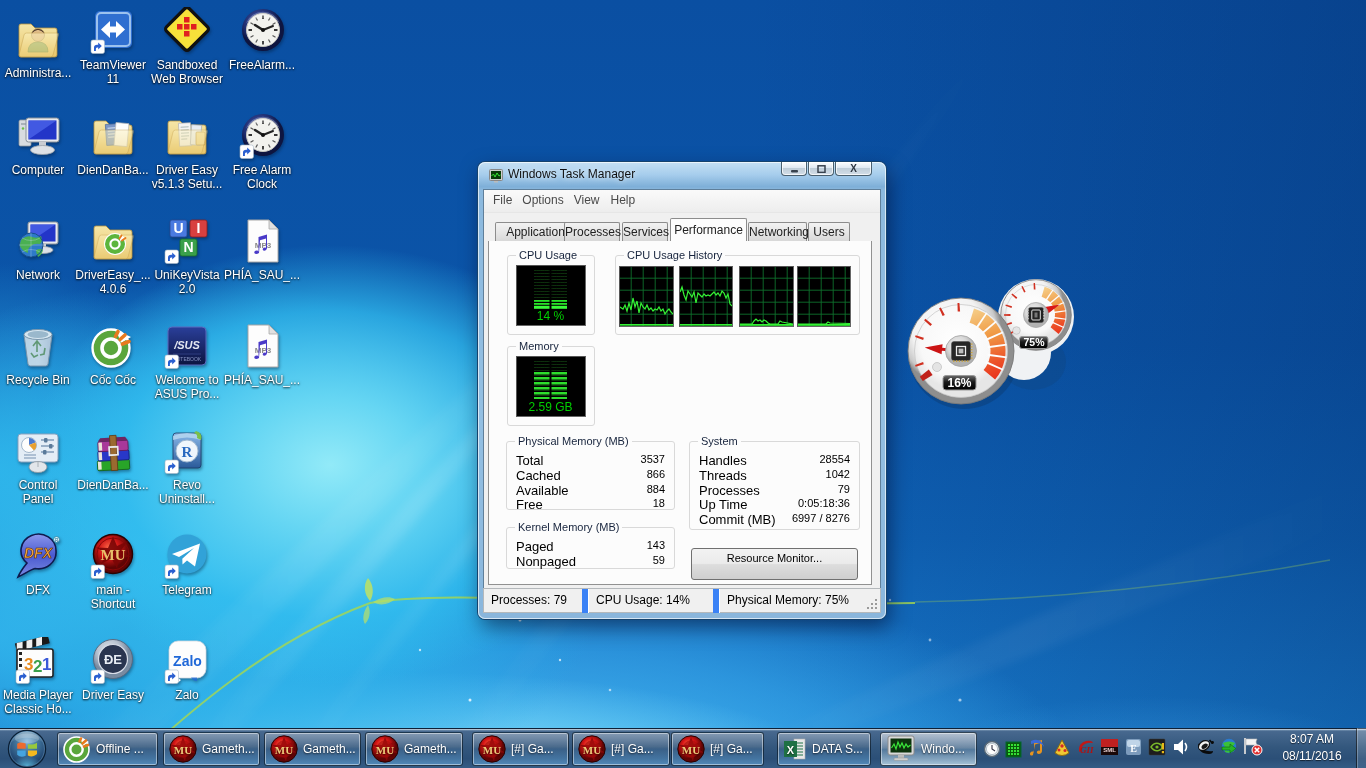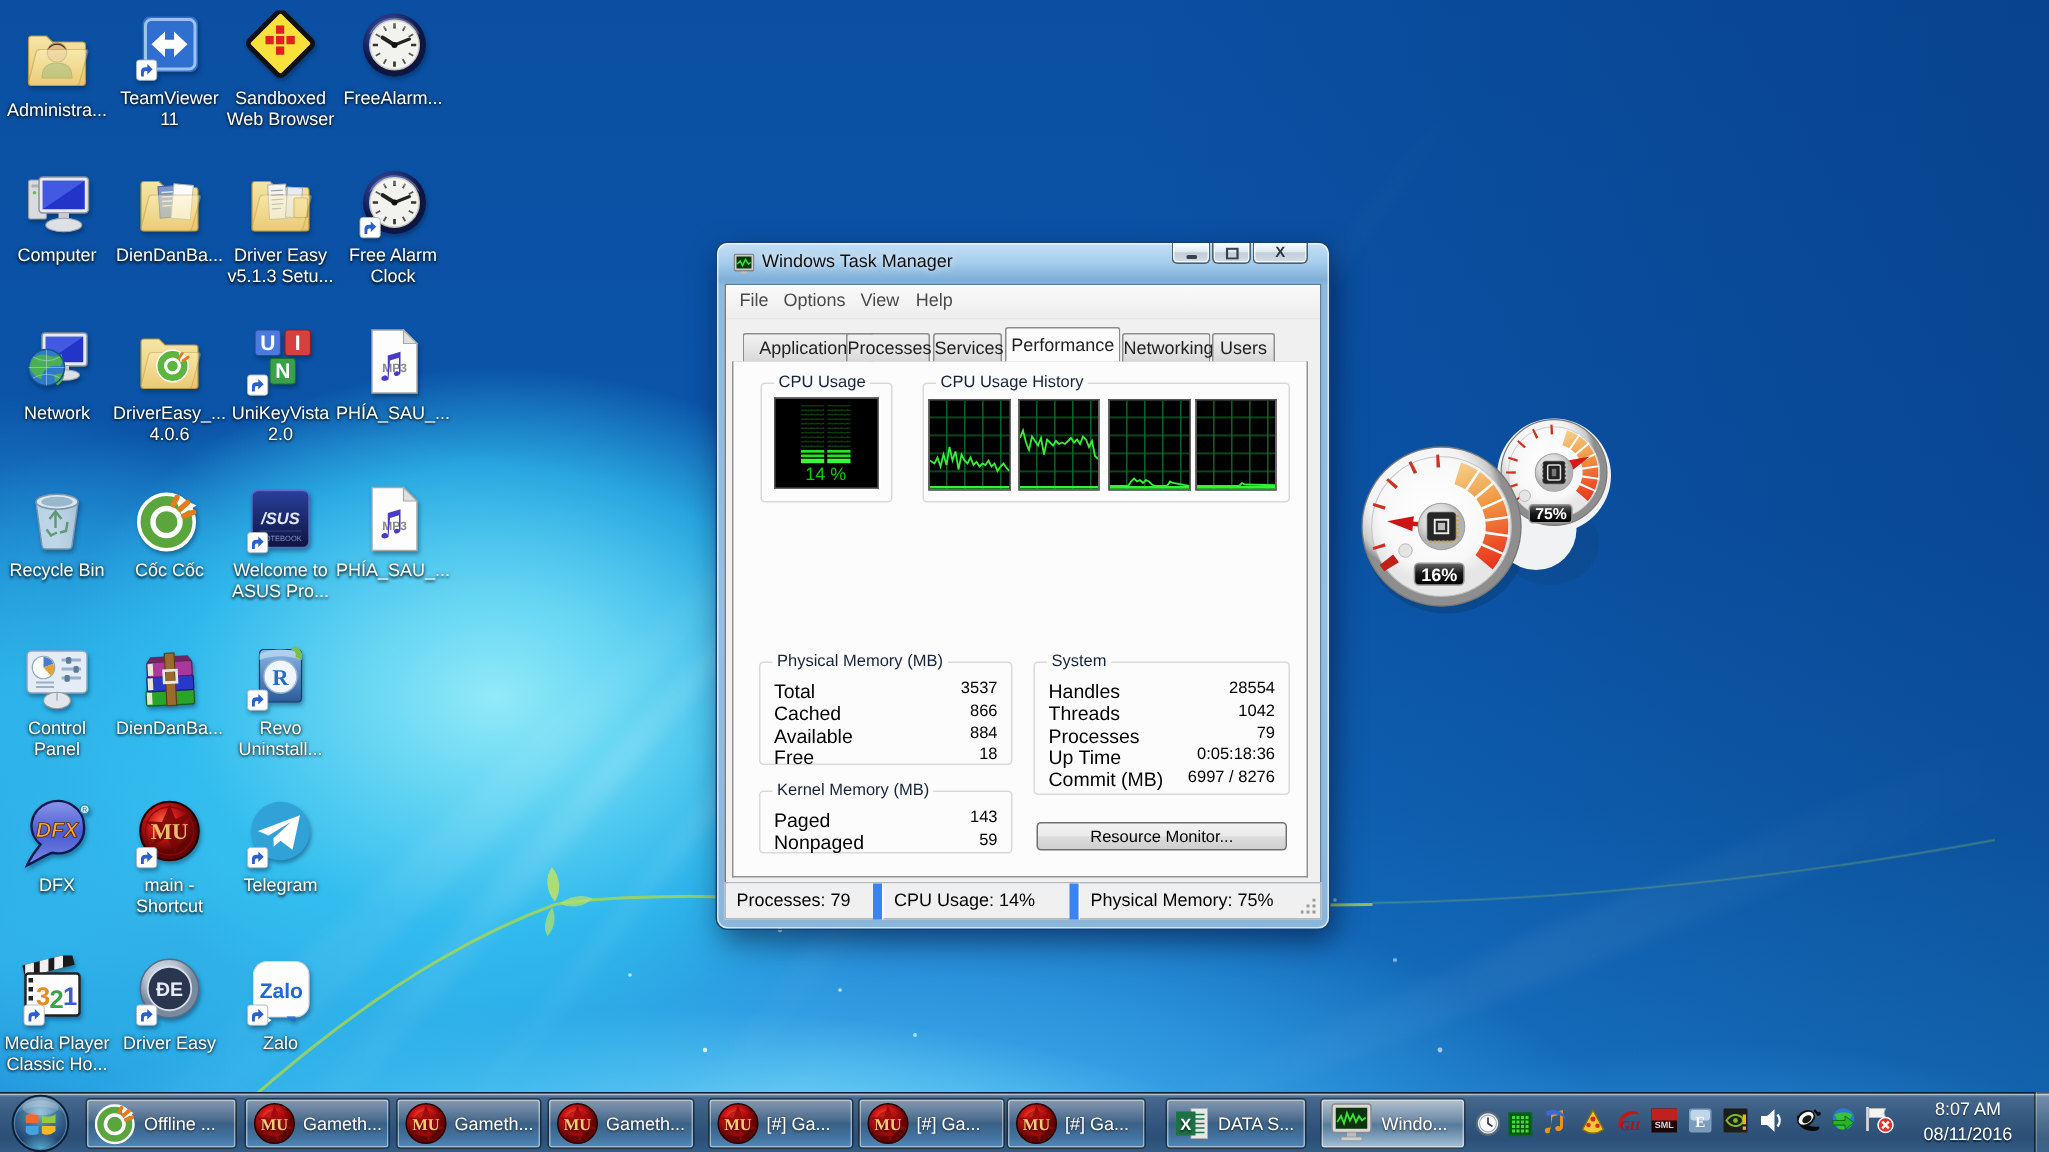--- a/index.html
+++ b/index.html
@@ -608,20 +608,30 @@
 <rect x="0" y="0" width="53" height="59" fill="url(#grid)"></rect>
 <path d="M0,57 L12,57 L14,54 L16,52 L18,54 L20,53 L22,55 L24,53 L26,54 L28,56 L30,57 L38,57 L40,54 L42,55 L53,57" stroke="#35f135" stroke-width="1.2" fill="none"></path>
             <rect x="0" y="57" width="53" height="1.8" fill="#35f135"></rect>
 </svg></div>
     <div class="blackbox" style="left:181px;top:10px;width:54px;height:61px"><svg width="52" height="59" viewBox="0 0 52 59">
 <rect x="0" y="0" width="52" height="59" fill="url(#grid)"></rect>
 <path d="M0,57 L28,57 L30,55 L32,56 L52,56.5" stroke="#35f135" stroke-width="1.2" fill="none"></path>
             <rect x="0" y="57" width="52" height="1.8" fill="#35f135"></rect>
 </svg></div>
   </div>
+  <div class="grp" style="left:23px;top:156px;width:88px;height:80px">
+        <div class="gl">Memory</div>
+    <div class="blackbox" style="left:8px;top:9px;width:70px;height:61px"><svg width="68" height="59" viewBox="0 0 68 59">
+<rect x="17" y="4" width="15.5" height="10" fill="url(#dith)"></rect>
+<rect x="34.5" y="4" width="15.5" height="10" fill="url(#dith)"></rect>
+<rect x="17" y="14" width="15.5" height="28" fill="url(#membars)"></rect>
+<rect x="34.5" y="14" width="15.5" height="28" fill="url(#membars)"></rect>
+<text x="33.5" y="54" font-size="12" fill="#00cf00" text-anchor="middle" font-family="Liberation Sans">2.59 GB</text>
+</svg></div>
+  </div>
 
   <div class="grp" style="left:22px;top:251px;width:169px;height:69px">
         <div class="gl">Physical Memory (MB)</div>
     <div class="rowt" style="left:9px;top:11px">Total</div>
         <div class="rowv" style="right:9px;top:11px">3537</div>
     <div class="rowt" style="left:9px;top:26px">Cached</div>
         <div class="rowv" style="right:9px;top:26px">866</div>
     <div class="rowt" style="left:9px;top:41px">Available</div>
         <div class="rowv" style="right:9px;top:41px">884</div>
     <div class="rowt" style="left:9px;top:55px">Free</div>
@@ -640,21 +650,21 @@
         <div class="rowv" style="right:9px;top:11px">28554</div>
     <div class="rowt" style="left:9px;top:26px">Threads</div>
         <div class="rowv" style="right:9px;top:26px">1042</div>
     <div class="rowt" style="left:9px;top:41px">Processes</div>
         <div class="rowv" style="right:9px;top:41px">79</div>
     <div class="rowt" style="left:9px;top:55px">Up Time</div>
         <div class="rowv" style="right:9px;top:55px">0:05:18:36</div>
     <div class="rowt" style="left:9px;top:70px">Commit (MB)</div>
         <div class="rowv" style="right:9px;top:70px">6997 / 8276</div>
   </div>
-  <div id="resbtn" style="left:207px;top:358px;width:167px;height:19px;line-height:18px">Resource Monitor...</div>
+  <div id="resbtn" style="left:207px;top:358px;width:167px;height:32px;line-height:18px">Resource Monitor...</div>
  <div id="statusbar">
    <div class="scell" style="left:0;width:104px"><span>Processes: 79</span></div>
    <div class="scell" style="left:105px;width:130px"><span>CPU Usage: 14%</span></div>
    <div class="scell" style="left:236px;width:160px;border-right:none;box-shadow:none"><span>Physical Memory: 75%</span></div>
    <svg width="12" height="12" style="position:absolute;right:1px;bottom:1px">
           <g fill="#9a9a9a">
             <rect x="8" y="8" width="2" height="2"></rect>
             <rect x="8" y="4" width="2" height="2"></rect>
             <rect x="4" y="8" width="2" height="2"></rect>
             <rect x="8" y="0" width="2" height="2"></rect>

